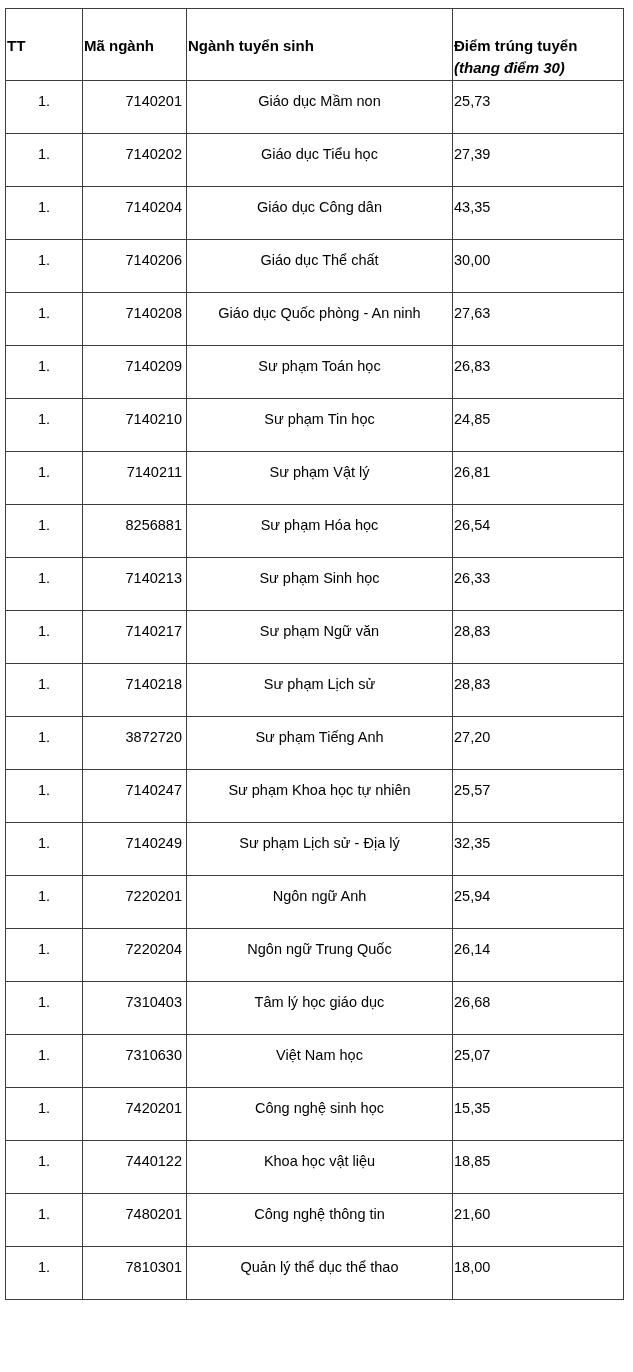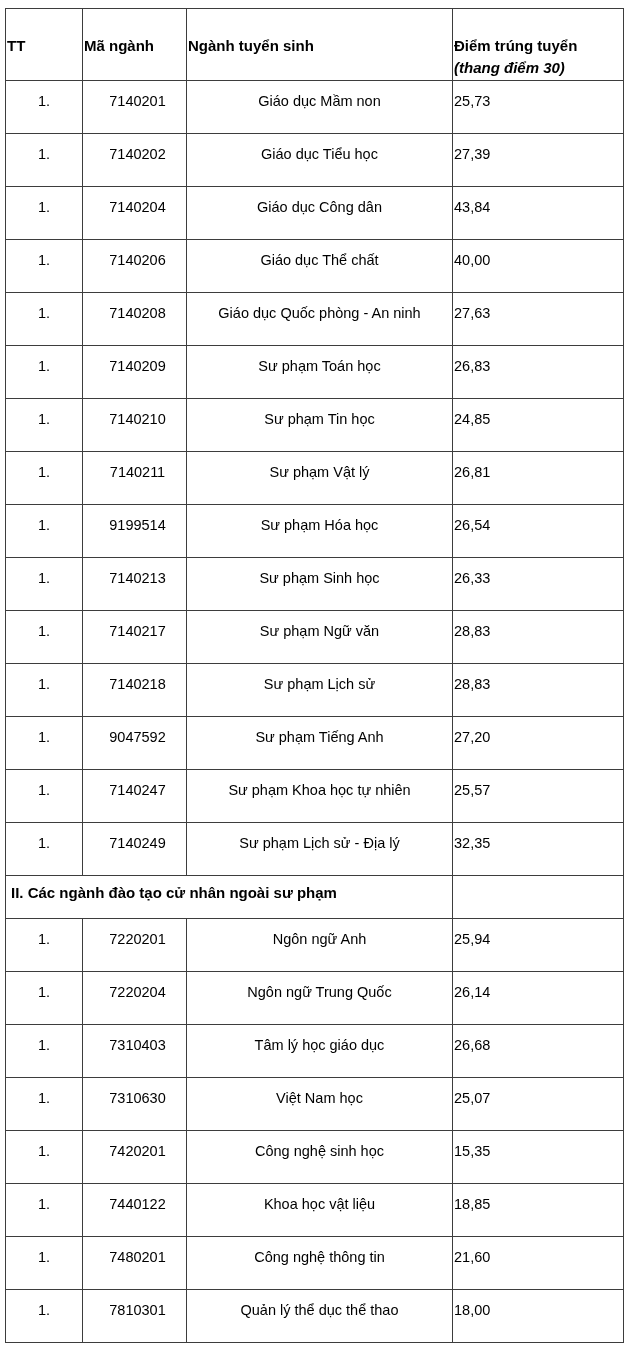--- a/index.html
+++ b/index.html
@@ -34,21 +34,21 @@
   .score-sub {
     font-style: italic;
     display: block;
   }
   .score-table td {
     height: 53px;
     font-size: 14.5px;
     line-height: 1.25;
   }
   .td-tt     { text-align: center; padding-top: 11px; }
-  .td-code   { text-align: center;   padding: 11px 4px 0 10px; }
+  .td-code   { text-align: right;   padding: 11px 4px 0 10px; }
   .td-name   { text-align: center;   padding: 11px 6px 0 6px; margin-left: 40px; }
   .td-score  { padding-top: 11px; }
   .section-row td {
     font-weight: bold;
     font-size: 15px;
     padding: 8px 4px 0 5px;
   }
   .section-0 td { height: 33px; }
   .section-1 td { height: 43px; }
 </style>
@@ -83,27 +83,27 @@
       <tr>
         <td class="td-tt">1.</td>
         <td class="td-code">7140202</td>
         <td class="td-name">Giáo dục Tiểu học</td>
         <td class="td-score">27,39</td>
       </tr>
       <tr>
         <td class="td-tt">1.</td>
         <td class="td-code">7140204</td>
         <td class="td-name">Giáo dục Công dân</td>
-        <td class="td-score">43,84</td>
+        <td class="td-score">43,35</td>
       </tr>
       <tr>
         <td class="td-tt">1.</td>
         <td class="td-code">7140206</td>
         <td class="td-name">Giáo dục Thể chất</td>
-        <td class="td-score">40,00</td>
+        <td class="td-score">30,00</td>
       </tr>
       <tr>
         <td class="td-tt">1.</td>
         <td class="td-code">7140208</td>
         <td class="td-name">Giáo dục Quốc phòng - An ninh</td>
         <td class="td-score">27,63</td>
       </tr>
       <tr>
         <td class="td-tt">1.</td>
         <td class="td-code">7140209</td>
@@ -117,21 +117,21 @@
         <td class="td-score">24,85</td>
       </tr>
       <tr>
         <td class="td-tt">1.</td>
         <td class="td-code">7140211</td>
         <td class="td-name">Sư phạm Vật lý</td>
         <td class="td-score">26,81</td>
       </tr>
       <tr>
         <td class="td-tt">1.</td>
-        <td class="td-code">9199514</td>
+        <td class="td-code">8256881</td>
         <td class="td-name">Sư phạm Hóa học</td>
         <td class="td-score">26,54</td>
       </tr>
       <tr>
         <td class="td-tt">1.</td>
         <td class="td-code">7140213</td>
         <td class="td-name">Sư phạm Sinh học</td>
         <td class="td-score">26,33</td>
       </tr>
       <tr>
@@ -141,39 +141,35 @@
         <td class="td-score">28,83</td>
       </tr>
       <tr>
         <td class="td-tt">1.</td>
         <td class="td-code">7140218</td>
         <td class="td-name">Sư phạm Lịch sử</td>
         <td class="td-score">28,83</td>
       </tr>
       <tr>
         <td class="td-tt">1.</td>
-        <td class="td-code">9047592</td>
+        <td class="td-code">3872720</td>
         <td class="td-name">Sư phạm Tiếng Anh</td>
         <td class="td-score">27,20</td>
       </tr>
       <tr>
         <td class="td-tt">1.</td>
         <td class="td-code">7140247</td>
         <td class="td-name">Sư phạm Khoa học tự nhiên</td>
         <td class="td-score">25,57</td>
       </tr>
       <tr>
         <td class="td-tt">1.</td>
         <td class="td-code">7140249</td>
         <td class="td-name">Sư phạm Lịch sử - Địa lý</td>
         <td class="td-score">32,35</td>
-      </tr>
-      <tr class="section-row section-1">
-        <td colspan="3">II. Các ngành đào tạo cử nhân ngoài sư phạm</td>
-        <td></td>
       </tr>
       <tr>
         <td class="td-tt">1.</td>
         <td class="td-code">7220201</td>
         <td class="td-name">Ngôn ngữ Anh</td>
         <td class="td-score">25,94</td>
       </tr>
       <tr>
         <td class="td-tt">1.</td>
         <td class="td-code">7220204</td>

